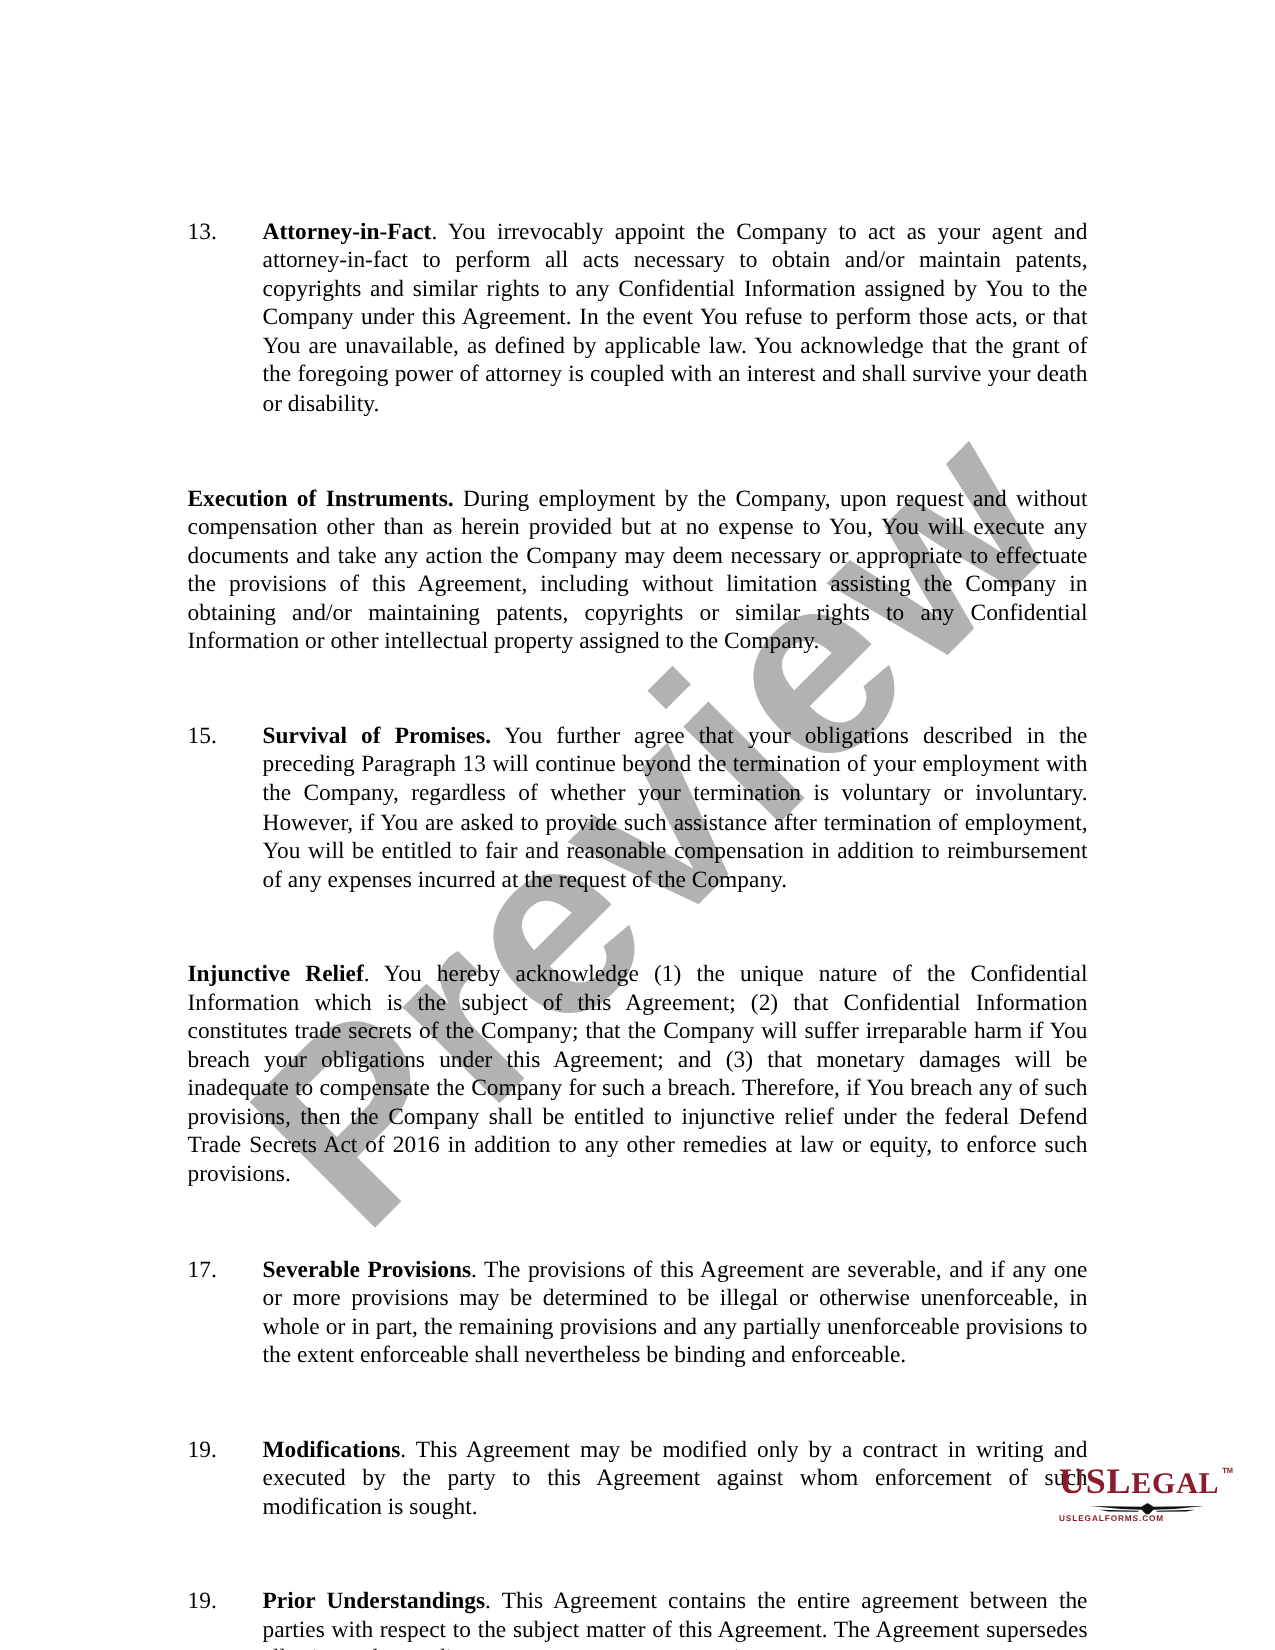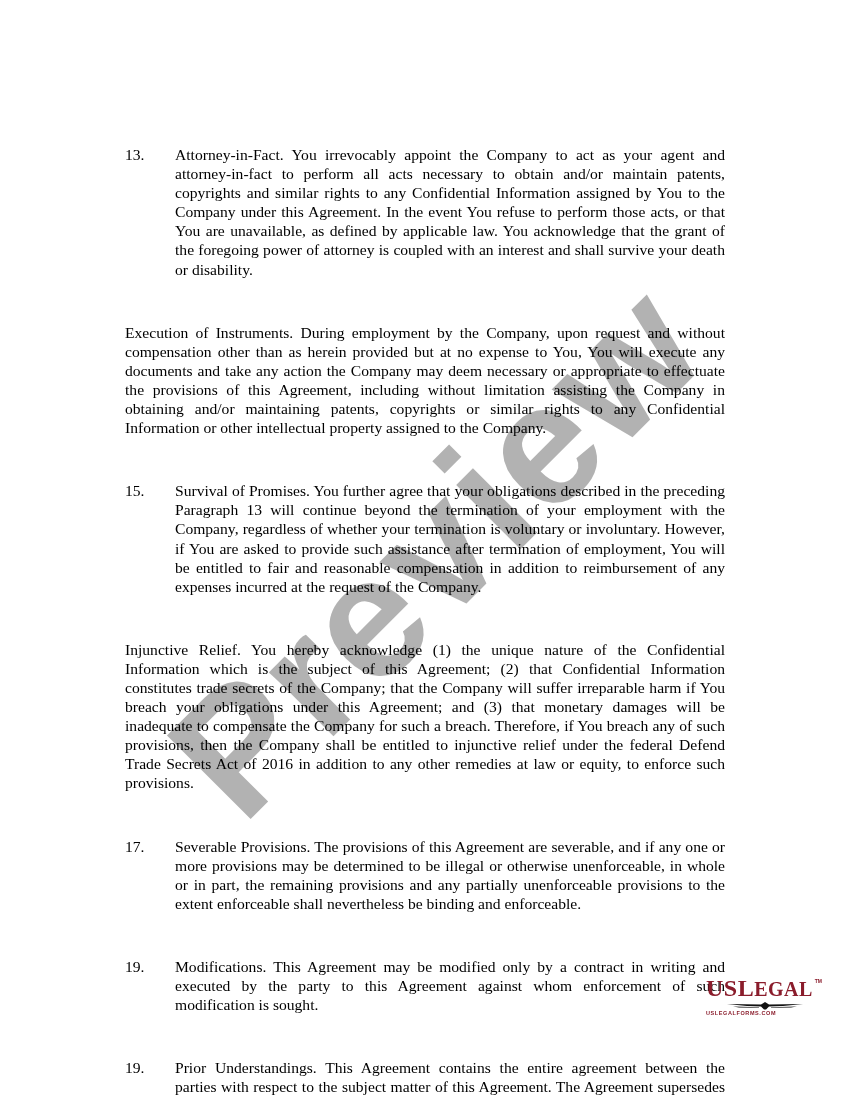--- a/index.html
+++ b/index.html
@@ -38,21 +38,21 @@
       line-height: 19.1px;
     }
     .clause-body {
       flex: 1 1 auto;
       font-size: 15.6px;
       line-height: 19.1px;
       text-align: justify;
       text-justify: inter-word;
     }
     .clause-title {
-      font-weight: normal;
+      font-weight: bold;
     }
     .watermark {
       position: absolute;
       left: 95px;
       top: 475px;
       width: 680px;
       height: 150px;
       transform: rotate(-45deg);
       transform-origin: 50% 50%;
       text-align: center;

